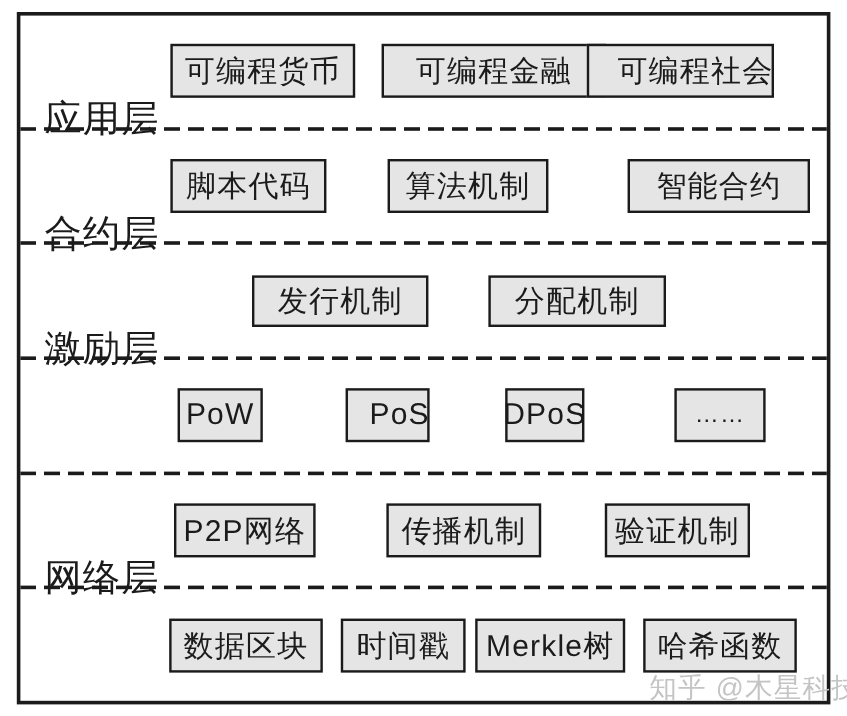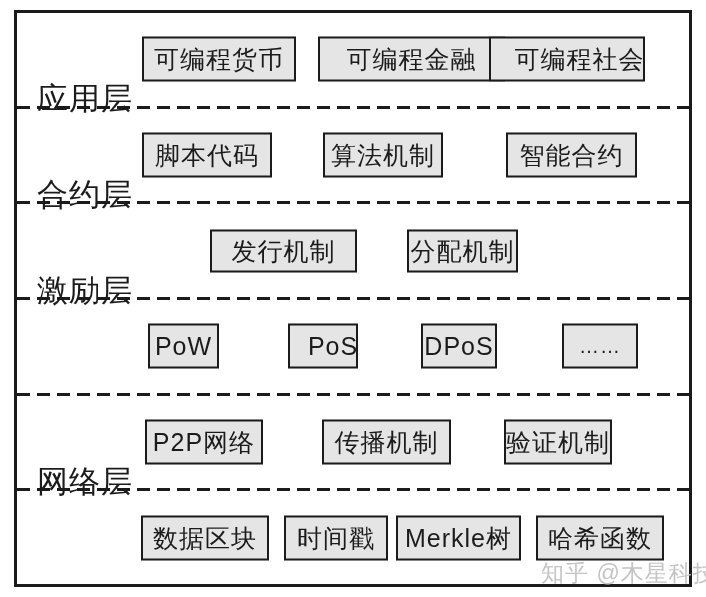--- a/index.html
+++ b/index.html
@@ -83,45 +83,45 @@
       <span class="layer-label">应用层</span>
       <div class="layer-box" style="left:125px;width:154px;">可编程货币</div>
       <div class="layer-box" style="left:301px;width:187px;">可编程金融</div>
       <div class="layer-box" style="left:472px;width:156px;padding-left:25px;">可编程社会</div>
     </div>
     <div class="layer-divider"></div>
 
     <div class="layer-row">
       <span class="layer-label">合约层</span>
       <div class="layer-box" style="left:125px;width:130px;">脚本代码</div>
-      <div class="layer-box" style="left:306px;width:120px;">算法机制</div>
-      <div class="layer-box" style="left:489px;width:131px;">智能合约</div>
+      <div class="layer-box" style="left:306px;width:134px;">算法机制</div>
+      <div class="layer-box" style="left:506px;width:152px;">智能合约</div>
     </div>
     <div class="layer-divider"></div>
 
     <div class="layer-row">
       <span class="layer-label">激励层</span>
       <div class="layer-box" style="left:193px;width:147px;height:43px;">发行机制</div>
-      <div class="layer-box" style="left:390px;width:111px;height:43px;">分配机制</div>
+      <div class="layer-box" style="left:390px;width:148px;height:43px;">分配机制</div>
     </div>
     <div class="layer-divider"></div>
 
     <div class="layer-row">
       <div class="layer-box" style="left:131px;width:71px;">PoW</div>
       <div class="layer-box" style="left:271px;width:70px;padding-left:20px;">PoS</div>
-      <div class="layer-box" style="left:404px;width:76px;">DPoS</div>
+      <div class="layer-box" style="left:404px;width:66px;">DPoS</div>
       <div class="layer-box" style="left:545px;width:76px;font-size:20px;">……</div>
     </div>
     <div class="layer-divider"></div>
 
     <div class="layer-row">
       <span class="layer-label">网络层</span>
       <div class="layer-box" style="left:128px;width:118px;">P2P网络</div>
       <div class="layer-box" style="left:305px;width:129px;">传播机制</div>
-      <div class="layer-box" style="left:487px;width:108px;">验证机制</div>
+      <div class="layer-box" style="left:487px;width:121px;">验证机制</div>
     </div>
     <div class="layer-divider"></div>
 
     <div class="layer-row">
       <div class="layer-box" style="left:124px;width:128px;text-align:right;">数据区块</div>
       <div class="layer-box" style="left:267px;width:104px;">时间戳</div>
       <div class="layer-box" style="left:379px;width:125px;">Merkle树</div>
       <div class="layer-box" style="left:519px;width:128px;">哈希函数</div>
     </div>
 

